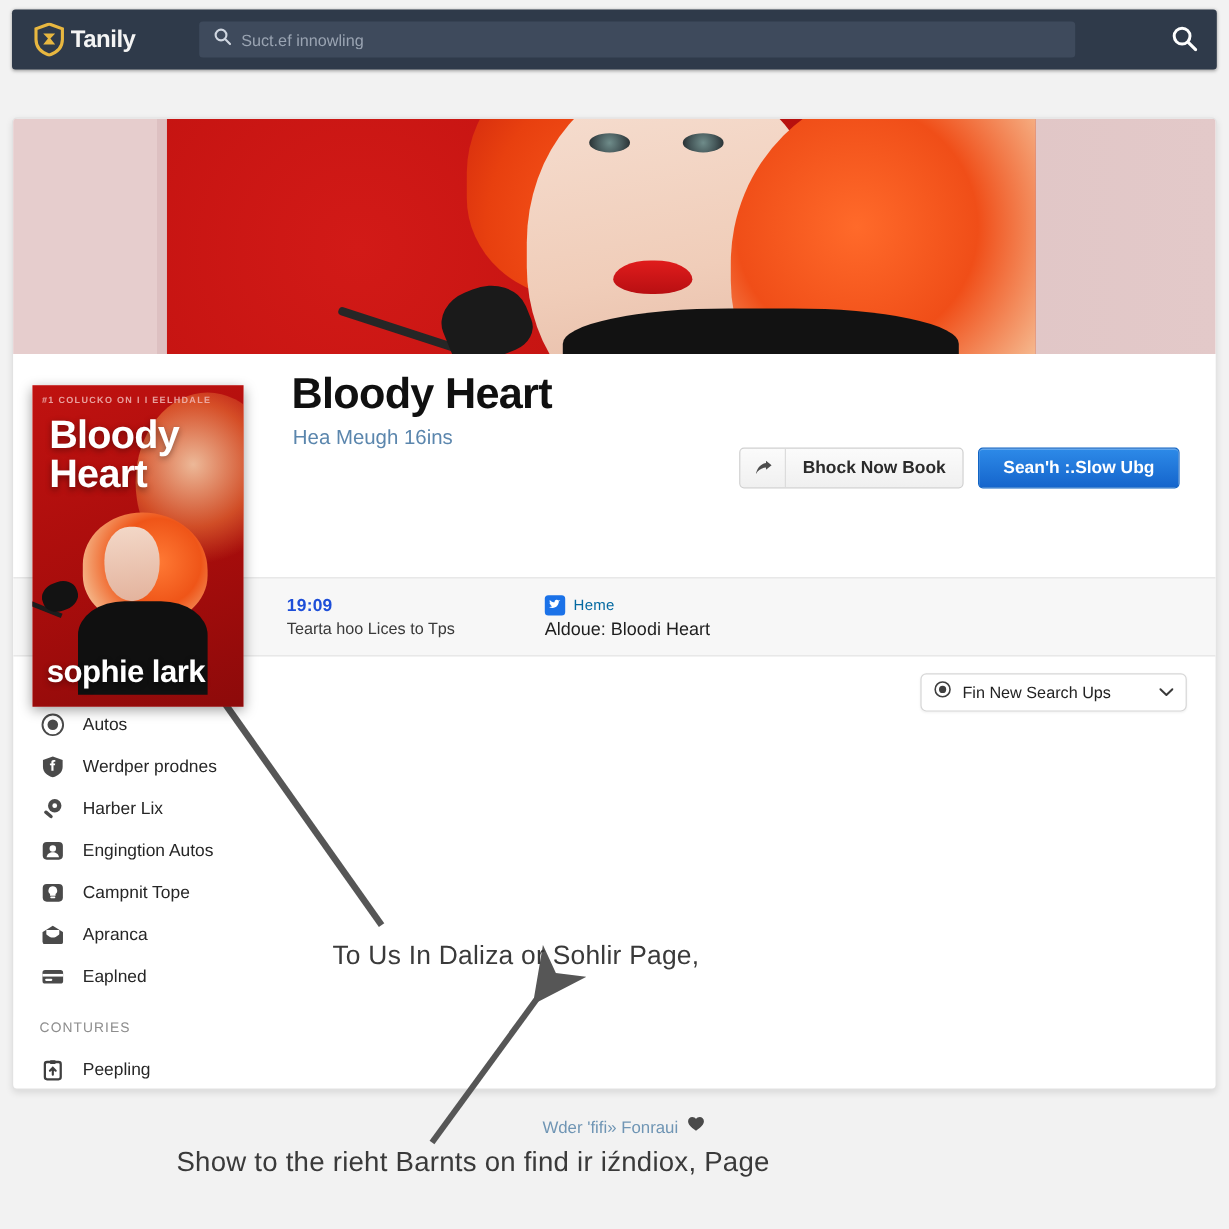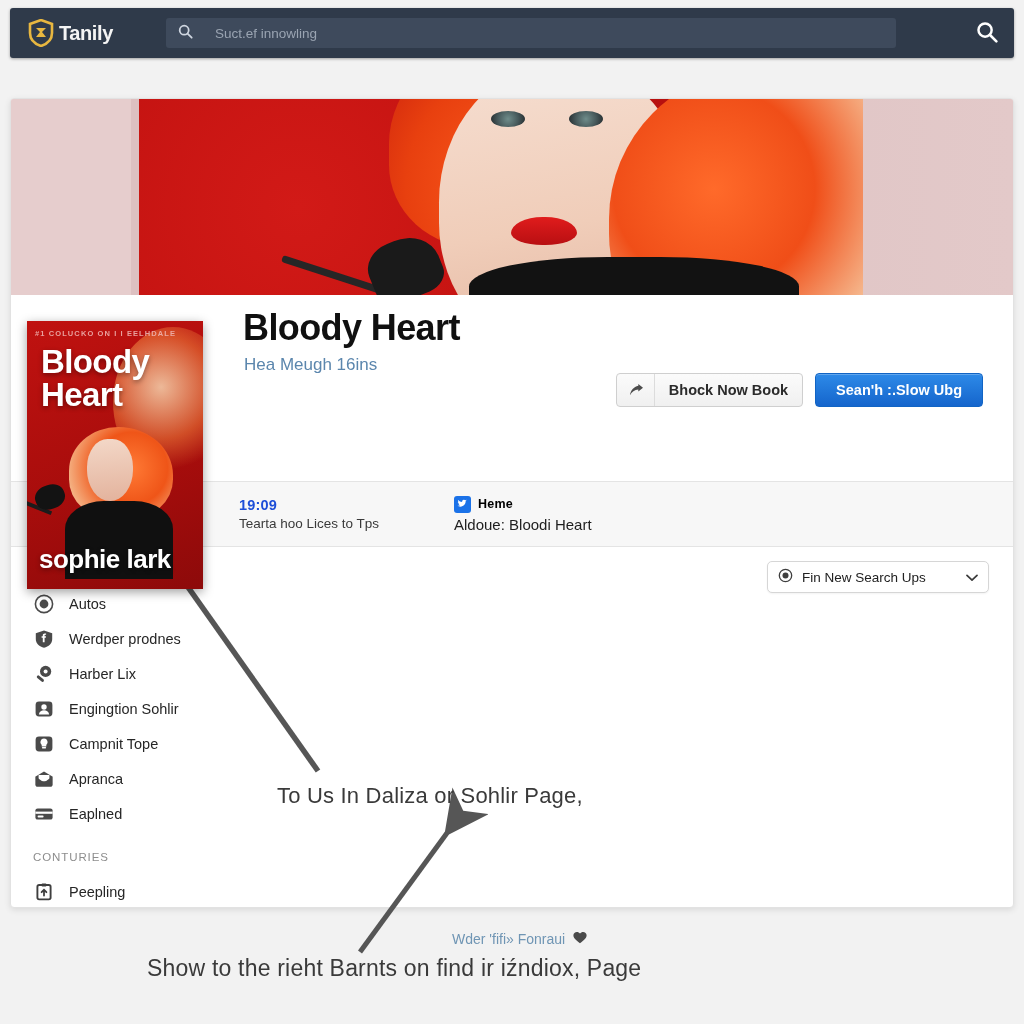--- a/index.html
+++ b/index.html
@@ -22,21 +22,21 @@
   .brand-mark {
     width: 26px; height: 28px; position: relative; flex: none;
   }
   .brand-mark svg { display: block; }
   .brand-name {
     color: #f4f4f4; font-size: 20px; font-weight: bold; letter-spacing: -.4px;
   }
   .searchwrap {
     flex: 1; height: 30px; margin-left: 18px; margin-right: 60px;
     background: #3e4a5c; border-radius: 3px;
-    display: flex; align-items: center; padding: 0 12px; gap: 22px;
+    display: flex; align-items: center; padding: 0 12px; gap: 8px;
     max-width: 730px;
   }
   .searchwrap .gl { flex: none; }
   .search-input {
     flex: 1; background: transparent; border: 0; outline: 0;
     color: #c7cdd6; font-size: 13.5px; font-family: inherit;
   }
   .search-input::placeholder { color: #9aa4b2; }
   .topbar-search-btn {
     position: absolute; right: 16px; top: 13px;
@@ -200,21 +200,21 @@
   .stat .k { font-size: 14.5px; font-weight: bold; color: #1d4ed8; letter-spacing: .2px; }
   .stat .v { font-size: 13.5px; color: #3a3a3a; margin-top: 3px; }
   .stat.s0 { width: 78px; }
   .stat.s0 .v { font-weight: bold; color:#1e1e1e; }
   .stat.s0::after {
     content:""; position:absolute; left: 0; bottom: -12px; width: 48px; height: 3px; background:#2b2b2b;
   }
   .stat.s1 { width: 130px; }
   .stat.s2 { width: 215px; }
   .stat.s3 { width: 300px; }
-  .stat.s3 .k { display:flex; align-items:center; gap: 7px; font-weight: bold; color:#000000; font-size: 12.5px; }
+  .stat.s3 .k { display:flex; align-items:center; gap: 7px; font-weight: normal; color:#0369a1; font-size: 12.5px; }
   .tw-badge {
     width: 17px; height: 17px; border-radius: 3px; background:#1b72e8;
     display:flex; align-items:center; justify-content:center; flex:none;
   }
   .stat.s3 .v { font-size: 15px; color: #1e1e1e; }
 
   
   .bodyrow { display: flex; height: 292px; }
   .sidebar { width: 268px; padding: 16px 0 0 22px; }
   .side-head {
@@ -401,21 +401,21 @@
         </div>
 
         <div class="side-item">
           <span class="si">
             <svg width="20" height="20" viewBox="0 0 20 20">
               <rect x="1.6" y="2.6" width="16.8" height="14.8" rx="3.4" fill="#4a4a4a"></rect>
               <circle cx="10" cy="8" r="2.7" fill="#fff"></circle>
               <path d="M4.8 15.4 C5.4 12.4 7.5 11.2 10 11.2 C12.5 11.2 14.6 12.4 15.2 15.4 Z" fill="#fff"></path>
             </svg>
           </span>
-          <span class="sl">Engingtion Sohlir</span>
+          <span class="sl">Engingtion Autos</span>
         </div>
 
         <div class="side-item">
           <span class="si">
             <svg width="20" height="20" viewBox="0 0 20 20">
               <rect x="1.6" y="2.6" width="16.8" height="14.8" rx="3.4" fill="#4a4a4a"></rect>
               <path d="M10 4.6 a3.6 3.6 0 0 1 2.3 6.4 v1.4 h-4.6 v-1.4 A3.6 3.6 0 0 1 10 4.6 z" fill="#fff"></path>
               <rect x="7.9" y="13" width="4.2" height="1.5" rx=".7" fill="#fff"></rect>
             </svg>
           </span>

